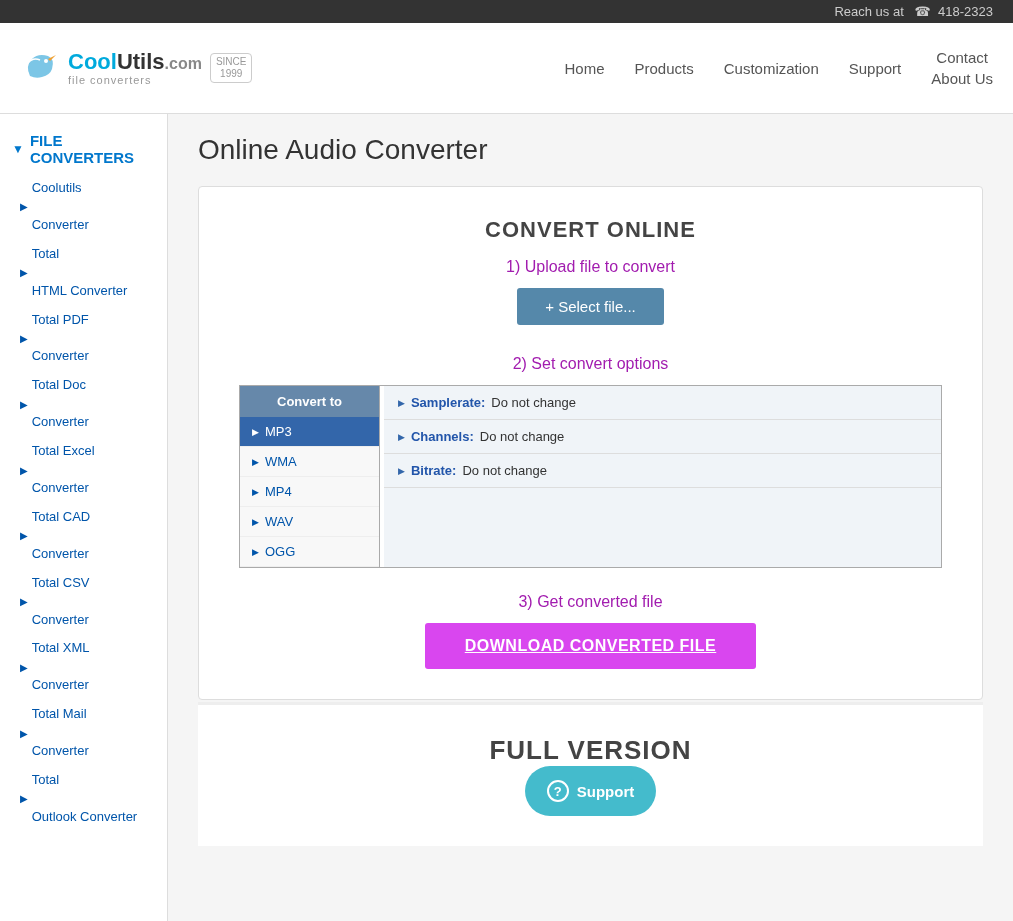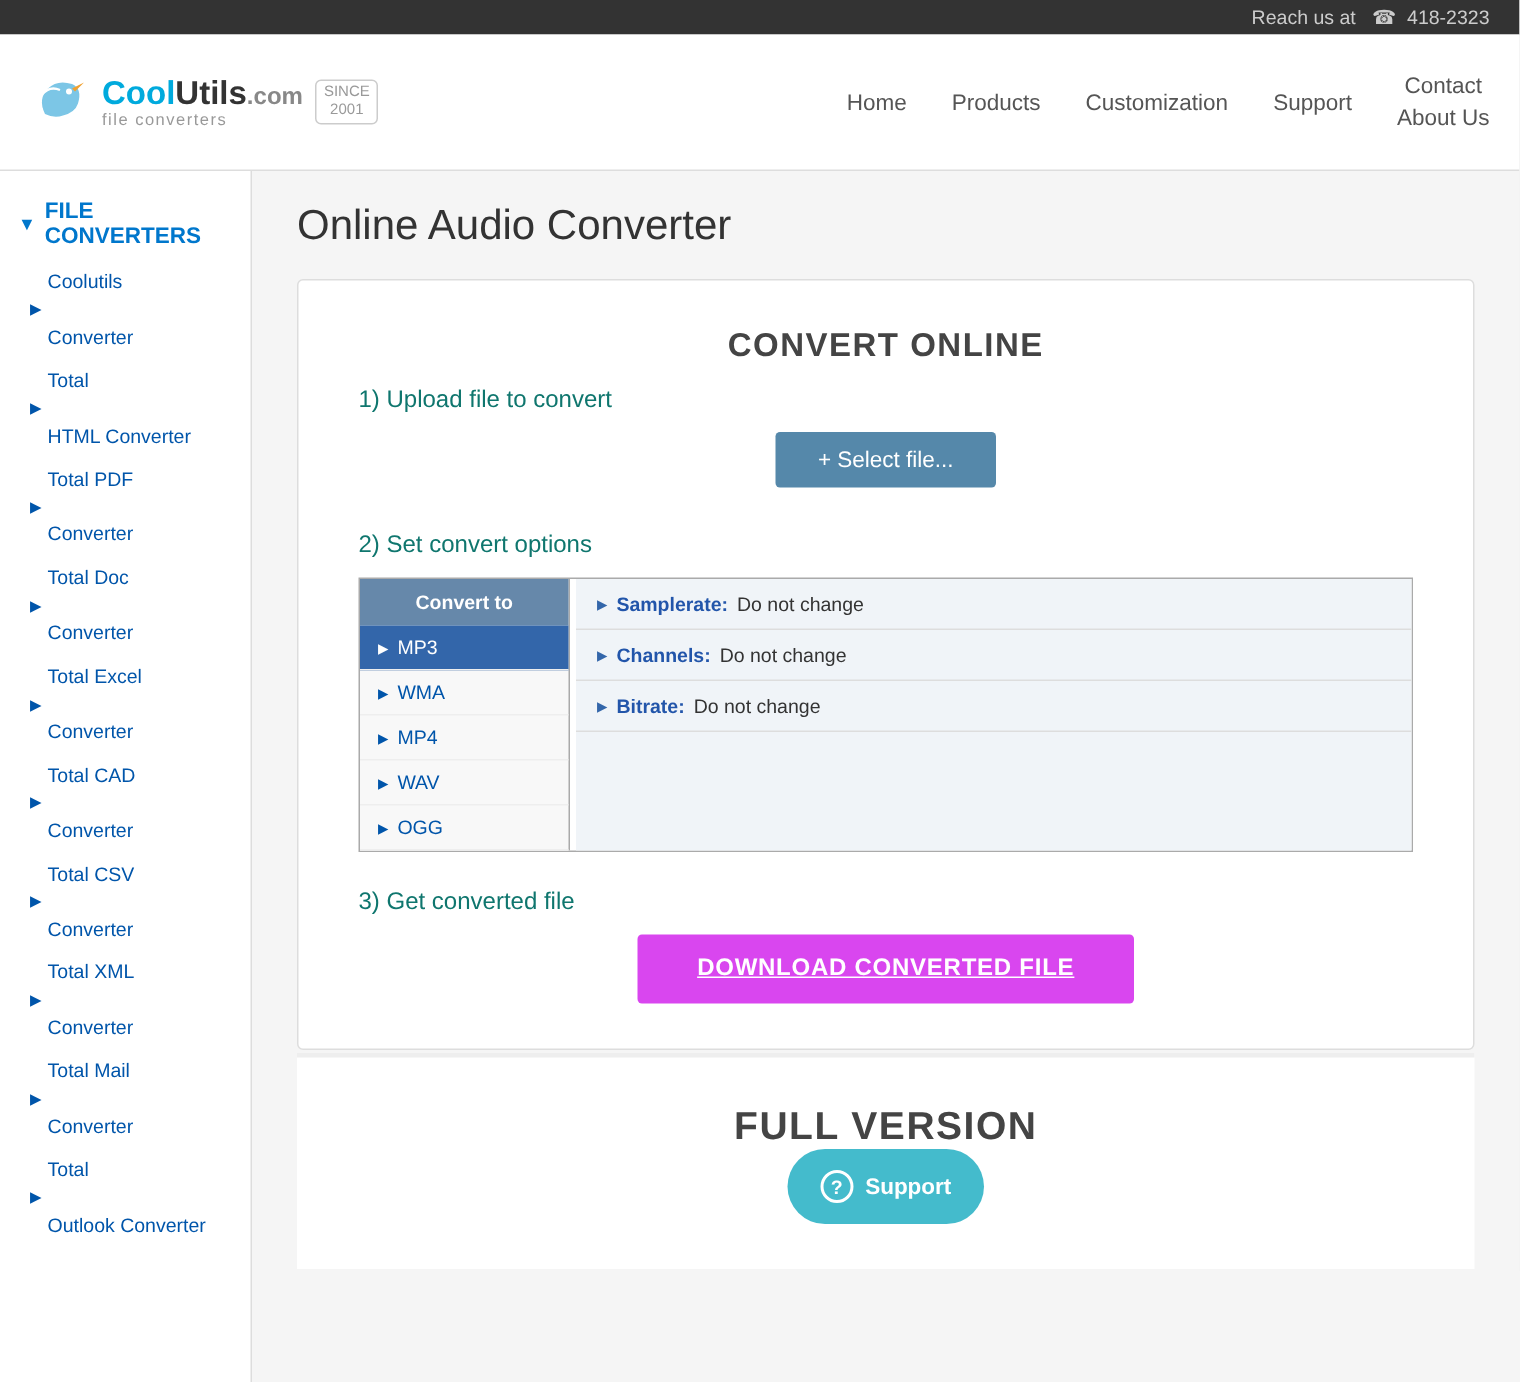--- a/index.html
+++ b/index.html
@@ -150,23 +150,23 @@
 
     .convert-section-title {
       font-size: 22px;
       font-weight: bold;
       color: #444;
       text-align: center;
       margin-bottom: 15px;
       letter-spacing: 1px;
     }
     .step-label {
-      text-align: left;
+      text-align: center;
       font-size: 16px;
-      color: #0f766e;
+      color: #a21caf;
       margin-bottom: 12px;
     }
     .select-file-btn {
       display: block;
       margin: 0 auto 30px auto;
       background: #5588aa;
       color: #ffffff;
       border: none;
       padding: 10px 28px;
       font-size: 15px;
@@ -318,21 +318,21 @@
       <path d="M28,8 L36,4 L30,10Z" fill="#f0a030"></path>
     </svg>
     <div class="logo-text">
       <div class="logo-main">
         <span class="cool">Cool</span><span class="utils">Utils</span><span class="com">.com</span>
       </div>
       <div class="logo-sub">file converters</div>
     </div>
     <div class="logo-badge">
       <div>SINCE</div>
-      <div>2001</div>
+      <div>1999</div>
     </div>
   </div>
 
   <nav>
     <a href="#">Home</a>
     <a href="#">Products</a>
     <a href="#">Customization</a>
     <a href="#">Support</a>
     <a href="#" class="nav-contact">
       <span>Contact</span>

